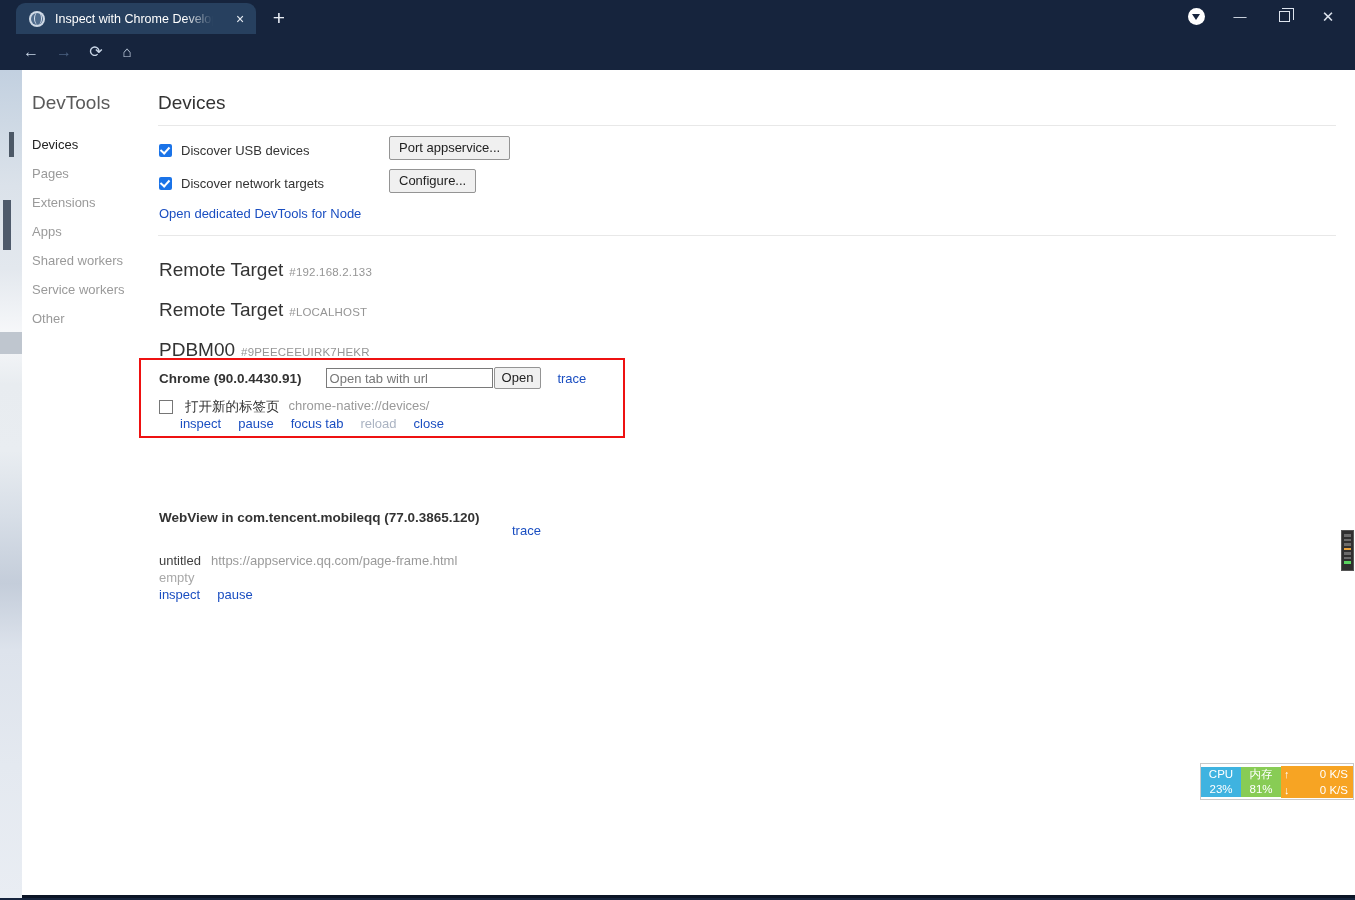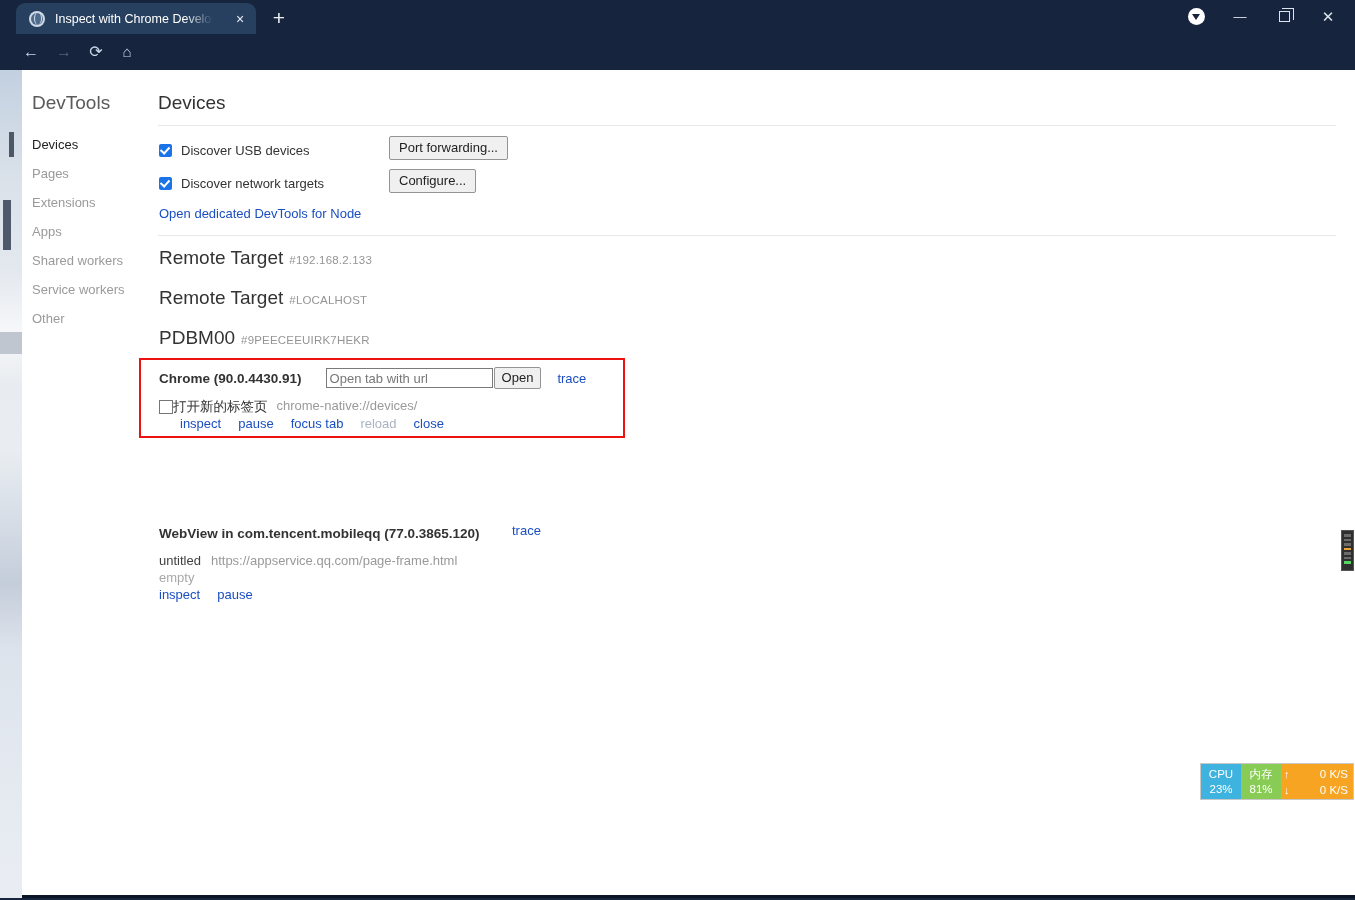--- a/index.html
+++ b/index.html
@@ -249,21 +249,21 @@
   }
   #portfwd   { left: 231px; top: 66px; }
   #configure { left: 231px; top: 99px; }
   #node-link {
     position: absolute; left: 1px; top: 136px;
     font-size: 13px; color: #1a4ec1; cursor: pointer;
   }
 
   .target-head {
     position: absolute; left: 1px; font-size: 19px; font-weight: 300;
-    color: #333333; white-space: nowrap;
+    color: #333333; white-space: nowrap; margin-top: 12px;
   }
   .target-head .sub {
     font-size: 11.5px; color: #959595; margin-left: 6px; letter-spacing: .2px;
   }
   #th1 { top: 177px; }
   #th2 { top: 217px; }
   #th3 { top: 257px; }
 
   
   #redbox {
@@ -295,34 +295,34 @@
 
   #tabrow {
     position: absolute; left: 1px; top: 328px;
     display: flex; align-items: flex-start;
   }
   #emptybox {
     width: 14px; height: 14px; border: 1px solid #767676; background: #fff;
     flex: 0 0 auto; margin-top: 2px; cursor: pointer;
   }
   #cn-title {
-    margin-left: 0; font-size: 13.5px; color: #333333; white-space: nowrap;
+    margin-left: 12px; font-size: 13.5px; color: #333333; white-space: nowrap;
   }
   #cn-url {
     margin-left: 9px; font-size: 13px; color: #9a9a9a; white-space: nowrap;
   }
   #actions1 {
     position: absolute; left: 22px; top: 346px;
     display: flex; gap: 17px; font-size: 13px;
   }
   .lnk   { color: #1a4ec1; cursor: pointer; }
   .lnkdis{ color: #aab3c2; cursor: default; }
 
   #wv-head {
-    position: absolute; left: 1px; top: 456px;
+    position: absolute; left: 1px; top: 440px;
     font-size: 13.5px; font-weight: bold; color: #333333; white-space: nowrap;
   }
   #trace2 {
     position: absolute; left: 354px; top: 453px;
     font-size: 13px; color: #1a4ec1; cursor: pointer;
   }
   #wv-row {
     position: absolute; left: 1px; top: 483px; display: flex; align-items: baseline;
   }
   #wv-name { font-size: 13px; color: #404040; }
@@ -333,21 +333,21 @@
   #actions2 {
     position: absolute; left: 1px; top: 517px; display: flex; gap: 17px;
     font-size: 13px;
   }
 
   
   #perf {
     position: absolute; left: 1200px; top: 693px;
     width: 154px; height: 37px;
     display: flex; border: 1px solid #c8c8c8;
-    font-size: 11.5px; color: #ffffff; overflow: hidden;
+    font-size: 11.5px; color: #ffffff; overflow: hidden; align-items: center;
   }
   .perf-cell {
     width: 40px; display: flex; flex-direction: column;
     align-items: center; justify-content: center; line-height: 15px;
   }
   #perf-cpu { background: #3fb3e0; }
   #perf-mem { background: #88cc55; }
   #perf-net {
     flex: 1; background: #f7a423; display: flex; align-items: center;
     padding: 0 5px 0 3px;
@@ -448,21 +448,21 @@
 
       <div id="content">
 
         <div id="devices-title">Devices</div>
         <div class="hr" id="hr1"></div>
 
         <div class="cbrow" id="cbrow1">
           <div class="cbox"></div>
           <div class="cblabel">Discover USB devices</div>
         </div>
-        <div class="winbtn" id="portfwd">Port forwarding...</div>
+        <div class="winbtn" id="portfwd">Port appservice...</div>
 
         <div class="cbrow" id="cbrow2">
           <div class="cbox"></div>
           <div class="cblabel">Discover network targets</div>
         </div>
         <div class="winbtn" id="configure">Configure...</div>
 
         <div id="node-link">Open dedicated DevTools for Node</div>
 
         <div class="hr" id="hr2"></div>

